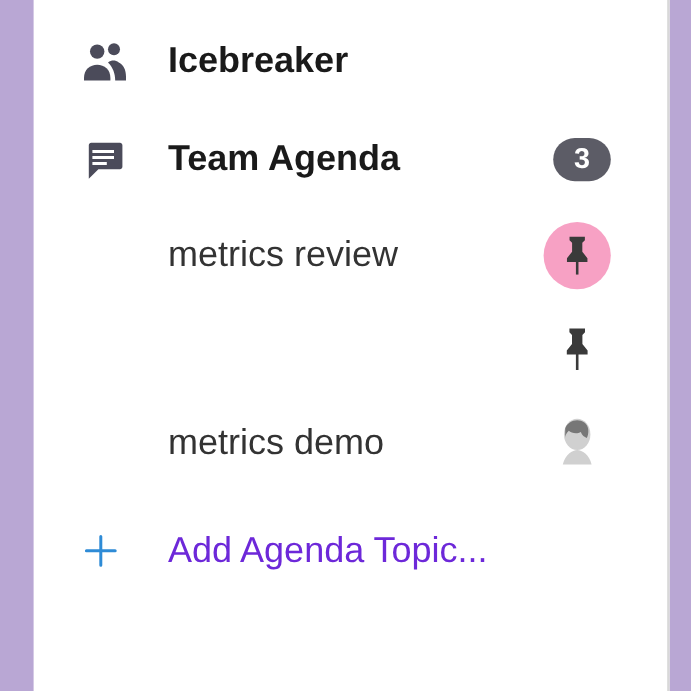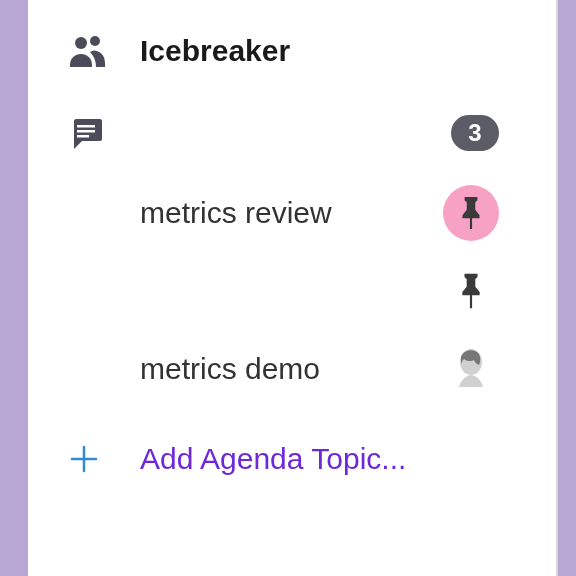--- a/index.html
+++ b/index.html
@@ -7,21 +7,21 @@
     body {
       font-family: -apple-system, BlinkMacSystemFont, "Segoe UI", Helvetica, Arial, sans-serif;
       background: #b9a7d4;
     }
     .panel {
       position: absolute;
       left: 28px; top: 0;
       width: 530px; height: 576px;
       background: #ffffff;
       border-right: 2px solid #d8d8d8;
-      padding: 10px 15px 0 0;
+      padding: 10px 5px 0 0;
     }
     .row {
       display: flex;
       align-items: center;
       height: 82px;
       padding: 0 42px 0 40px;
     }
     .icon-slot {
       width: 72px;
       display: flex;
@@ -111,20 +111,21 @@
 
   <div class="row">
     <span class="icon-slot">
       <svg width="36" height="36" viewBox="0 0 36 36" fill="currentColor">
         <path d="M4 4h28c1 0 2 1 2 2v18c0 1-1 2-2 2H14l-8 8V6c0-1 1-2 2-2z"></path>
         <rect x="9" y="10" width="18" height="2.5" fill="#fff"></rect>
         <rect x="9" y="15" width="18" height="2.5" fill="#fff"></rect>
         <rect x="9" y="20" width="12" height="2.5" fill="#fff"></rect>
       </svg>
     </span>
+    <span class="label">Team Agenda</span>
     <span class="spacer"></span>
     <span class="badge">3</span>
   </div>
 
   <div class="sub-row">
     <span class="sub-label">metrics review</span>
     <span class="spacer"></span>
     <span class="pin-circle">
       <svg width="26" height="32" viewBox="0 0 24 30" fill="currentColor">
         <path d="M6 0h12v3l-2 2v7l4 5v3h-7v10l-1 0-1 0V20H4v-3l4-5V5L6 3V0z"></path>

